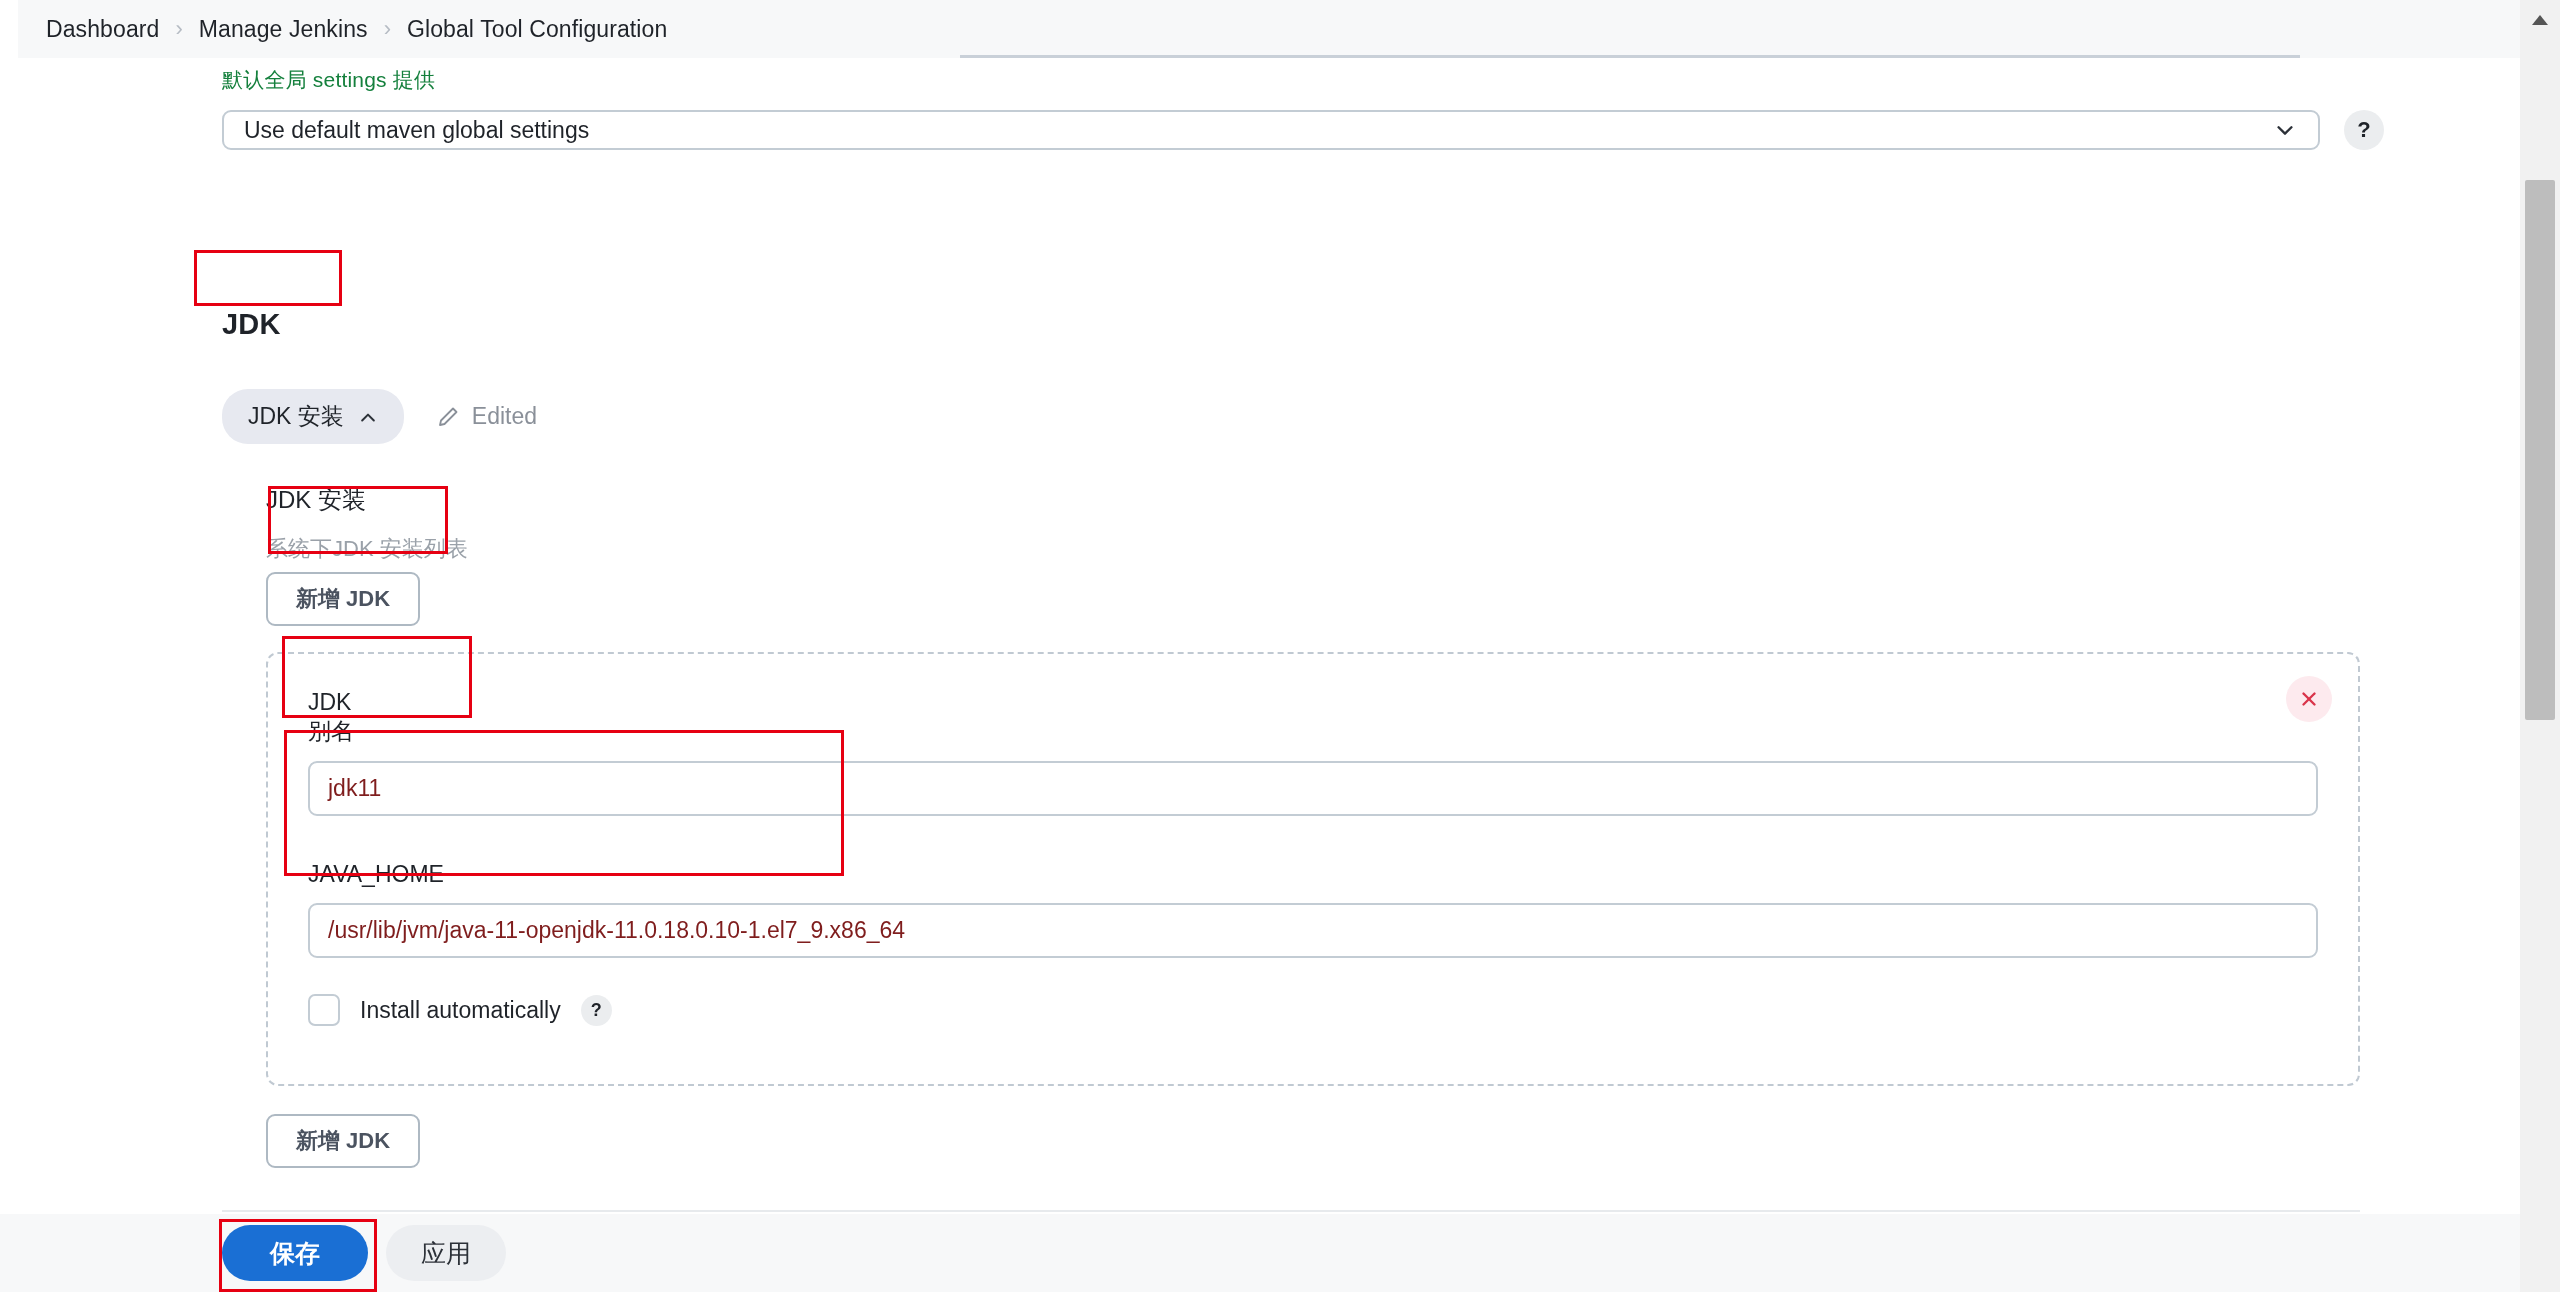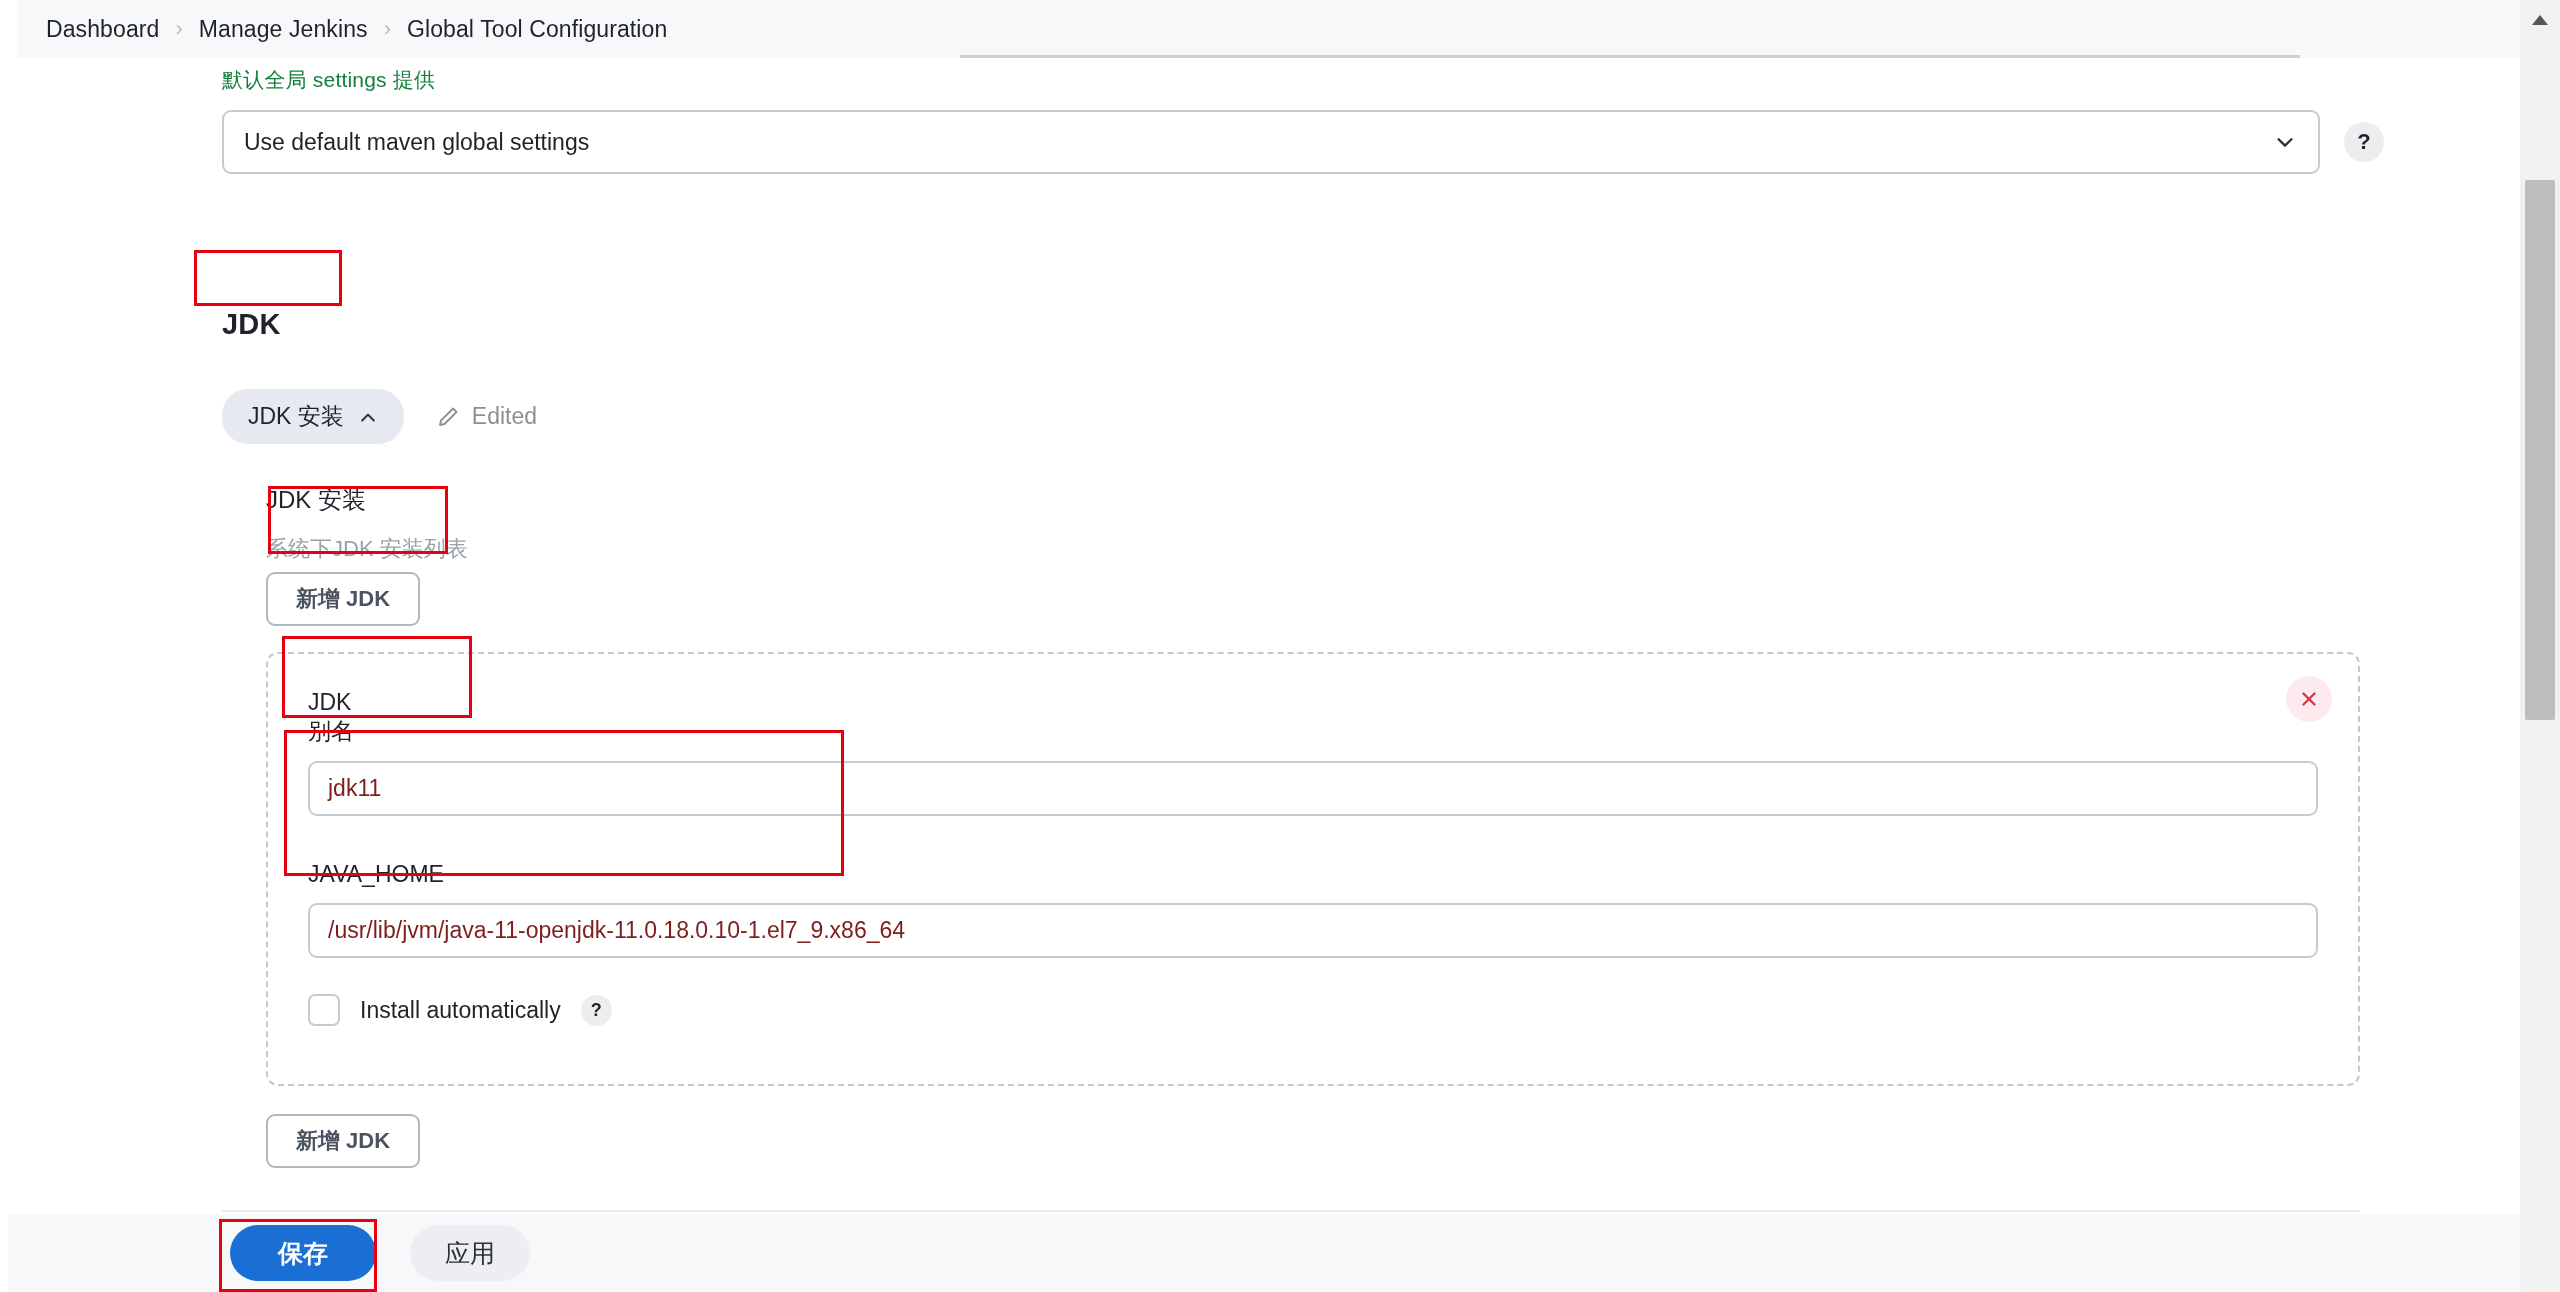--- a/index.html
+++ b/index.html
@@ -87,21 +87,21 @@
 
   
   .select-row {
     display: flex;
     align-items: center;
     gap: 24px;
   }
   .select-box {
     position: relative;
     width: 2098px;
-    height: 64px;
+    height: 40px;
     border: 2px solid #c3ccd4;
     border-radius: 9px;
     background: #ffffff;
     display: flex;
     align-items: center;
     padding: 0 20px;
     font-size: 23px;
     color: #1f2329;
   }
   .chevron-down {
@@ -250,28 +250,28 @@
 
   .divider {
     height: 2px;
     background: #e7eaed;
     margin-top: 42px;
   }
 
   
   .action-bar {
     position: absolute;
-    left: 8px; bottom: 0;
+    left: 0; bottom: 0;
     width: 2520px;
     height: 78px;
     background: #f7f8f9;
     display: flex;
     align-items: center;
     padding-left: 222px;
-    gap: 34px;
+    gap: 18px;
     z-index: 4;
   }
   .btn-primary {
     height: 56px;
     min-width: 146px;
     padding: 0 32px;
     border-radius: 28px;
     background: #1a6fd4;
     color: #ffffff;
     font-size: 25px;

